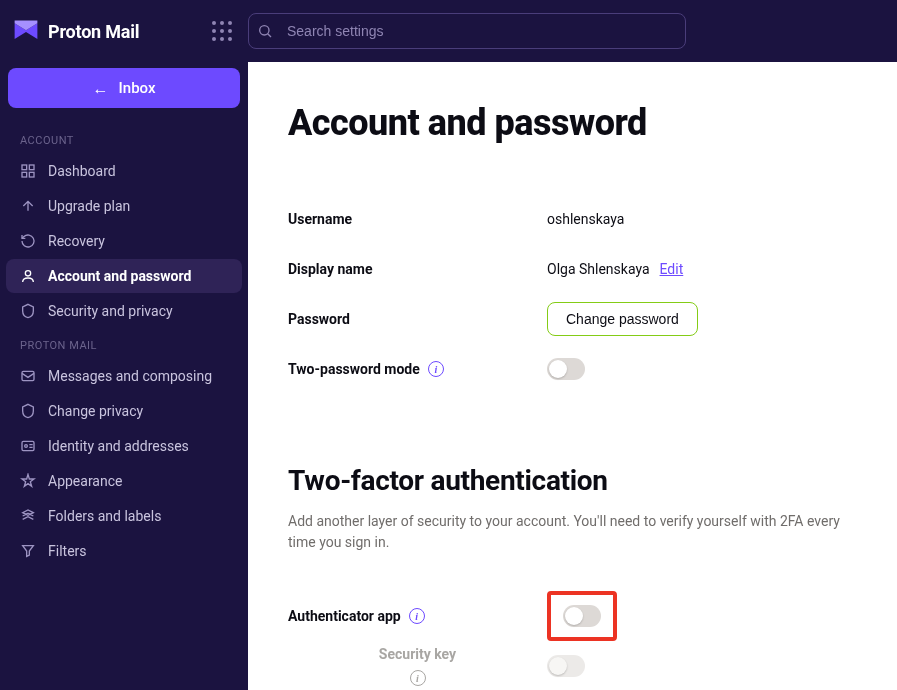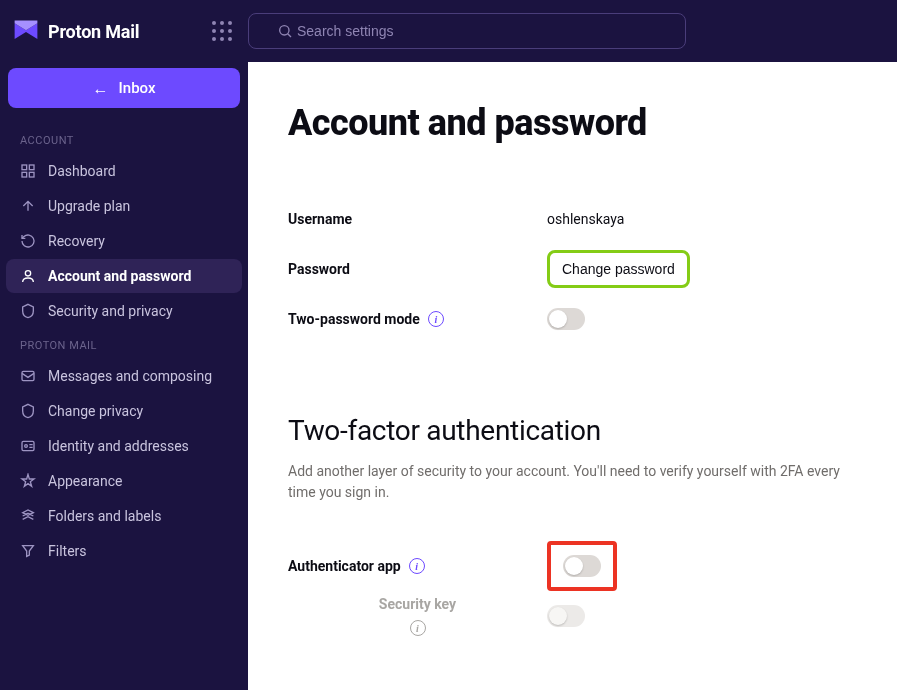--- a/index.html
+++ b/index.html
@@ -36,22 +36,22 @@
       margin-right: 16px;
     }
     .apps-grid span { width:4px; height:4px; background:#8f85b3; border-radius:50%; }
     .search-box {
       flex: 0 0 438px;
       height: 36px;
       border: 1px solid #4a3d7a;
       border-radius: 8px;
       display: flex;
       align-items: center;
-      padding: 0 28px;
-      gap: 4px;
+      padding: 0 8px;
+      gap: 14px;
     }
     .search-icon { width:16px; height:16px; }
     .search-input {
       flex:1; background:transparent; border:none; outline:none;
       color:#8f85b3; font-size:14px;
     }
     .search-input::placeholder { color:#8f85b3; }
     .body-wrap { flex:1; display:flex; overflow:hidden; }
     .sidebar {
       width: 248px;
@@ -98,45 +98,45 @@
       font-weight: 700;
     }
     .nav-icon { width:16px; height:16px; flex-shrink:0; display:flex; align-items:center; justify-content:center; }
     .main {
       flex:1;
       background:#fff;
       overflow-y:auto;
       padding: 40px 40px 40px 40px;
     }
     .h1 { font-size: 36px; font-weight: 800; color:#0c0c14; margin-bottom: 50px; letter-spacing:-0.5px; }
-    .h2 { font-size: 28px; font-weight: 400; color:#0c0c14; margin-top: 70px; margin-bottom: 14px; letter-spacing:-0.3px;}
+    .h2 { font-size: 28px; font-weight: 700; color:#0c0c14; margin-top: 70px; margin-bottom: 14px; letter-spacing:-0.3px;}
     .desc { color:#706d6b; font-size:14px; line-height:1.5; max-width:600px; margin-bottom:38px; }
     .row {
       display:flex;
       align-items:center;
       min-height: 50px;
     }
     .row-label {
       width: 259px;
       font-weight: 700;
       font-size: 14px;
       color: #0c0c14;
       display:flex;
       align-items:center;
       gap:8px;
     }
     .row-label.disabled { color:#a8a6a3;flex-direction:column; }
     .row-value { font-size:14px; color:#0c0c14; display:flex; align-items:center; gap:10px;}
     .edit-link { color:#6d4aff; text-decoration:underline; cursor:pointer; font-size:14px; }
     .btn-outline {
-      border:3px solid #84cc16;
+      border:1px solid #84cc16;
       background:#fff;
       color:#0c0c14;
       font-size:14px;
-      padding: 8px 12px;
+      padding: 8px 18px;
       border-radius:8px;
       cursor:pointer;
     }
     .info-icon {
       width:16px; height:16px; border:1.5px solid #6d4aff; border-radius:50%;
       display:inline-flex; align-items:center; justify-content:center;
       color:#6d4aff; font-size:10px; font-weight:700; cursor:pointer;
       font-style: italic; font-family: Georgia, serif;
     }
     .info-icon.disabled { border-color:#a8a6a3; color:#a8a6a3; }
@@ -301,20 +301,27 @@
   </div>
 
   <div class="main">
     <h1 class="h1">Account and password</h1>
 
     <div class="row">
       <div class="row-label">Username</div>
       <div class="row-value">oshlenskaya</div>
     </div>
 
+    <div class="row">
+      <div class="row-label">Display name</div>
+      <div class="row-value">
+        <span>Olga Shlenskaya</span>
+        <span class="edit-link">Edit</span>
+      </div>
+    </div>
 
     <div class="row">
       <div class="row-label">Password</div>
       <div class="row-value">
         <button class="btn-outline">Change password</button>
       </div>
     </div>
 
     <div class="row">
       <div class="row-label">

